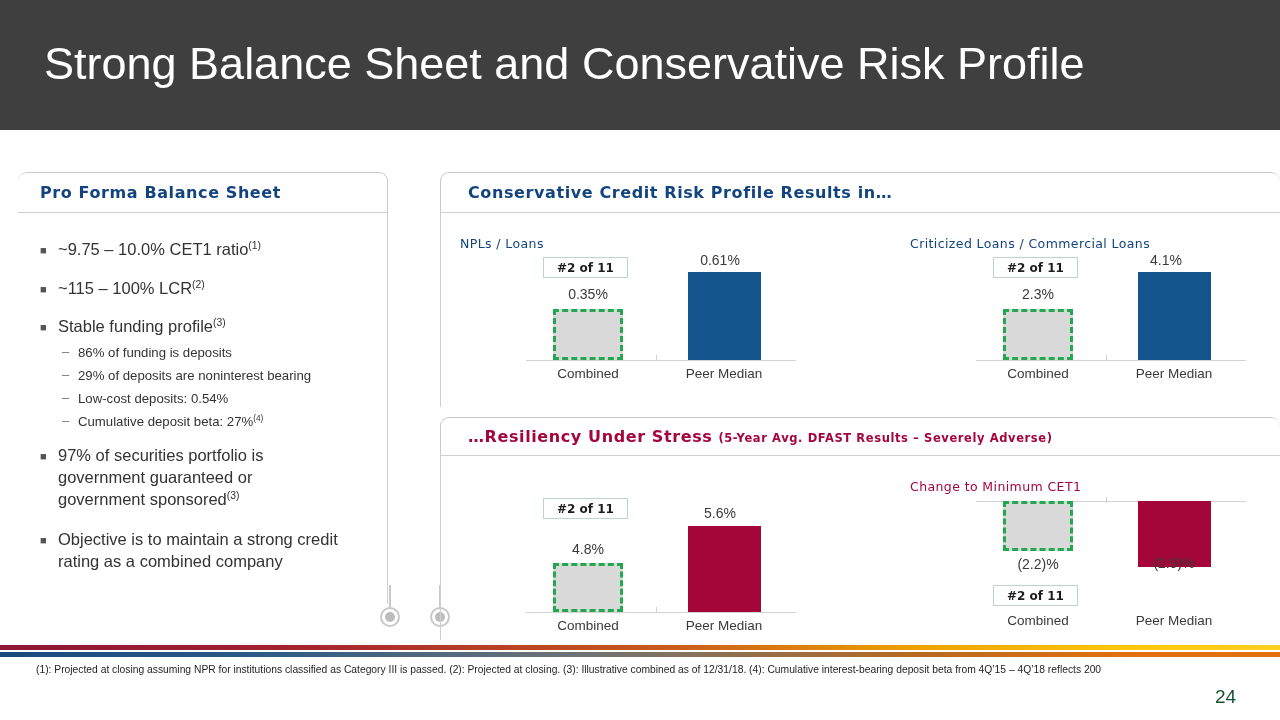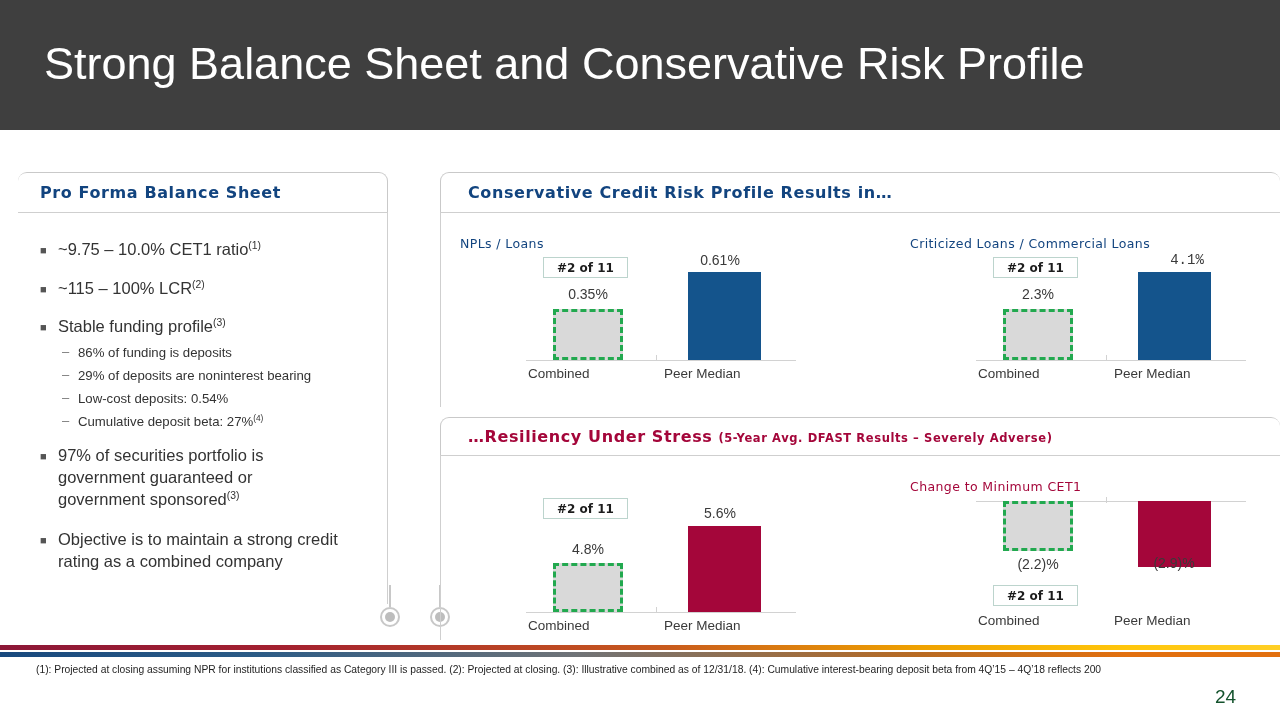--- a/index.html
+++ b/index.html
@@ -73,21 +73,21 @@
   
   .chart{position:absolute;}
   .ch-title{
     position:absolute;width:100%;text-align:left;top:12px;
     font-family:"DejaVu Sans",sans-serif;font-weight:normal;
     font-size:12.5px;letter-spacing:0.4px;white-space:nowrap;
   }
   .axis{position:absolute;height:1px;background:#d2d2d2;}
   .tickdiv{position:absolute;width:1px;background:#d2d2d2;}
   .catlab{
-    position:absolute;font-size:13.5px;color:#3a3a3a;
+    position:absolute;text-align:center;font-size:13.5px;color:#3a3a3a;
   }
   .vallab{
     position:absolute;text-align:center;font-size:14px;color:#3a3a3a;
   }
   .bar{position:absolute;}
   .bar-navy{background:#14548c;}
   .bar-crimson{background:#a4063a;}
   .bar-ghost{
     background:#d9d9d9;
     border:3px dashed #22a94f;
@@ -198,21 +198,21 @@
     <div class="axis" style="left:66px;top:136px;width:270px;"></div>
     <div class="tickdiv" style="left:196px;top:131px;height:6px;"></div>
 
     <div class="catlab" style="left:68px;top:142px;width:120px;">Combined</div>
     <div class="catlab" style="left:204px;top:142px;width:120px;">Peer Median</div>
   </div>
 
   <div class="chart" style="left:910px;top:224px;width:380px;height:170px;">
     <div class="ch-title t-navy">Criticized Loans / Commercial Loans</div>
 
-    <div class="vallab" style="left:217px;top:28px;width:120px;font-family:Liberation Mono, monospace;">4.1%</div>
+    <div class="vallab" style="left:196px;top:28px;width:120px;">4.1%</div>
     <div class="bar bar-navy" style="left:228px;top:48px;width:73px;height:88px;"></div>
 
     <div class="rankbox" style="left:83px;top:33px;width:85px;height:21px;line-height:21px;">#2 of 11</div>
     <div class="vallab" style="left:68px;top:62px;width:120px;">2.3%</div>
     <div class="bar bar-ghost" style="left:93px;top:85px;width:70px;height:51px;"></div>
 
     <div class="axis" style="left:66px;top:136px;width:270px;"></div>
     <div class="tickdiv" style="left:196px;top:131px;height:6px;"></div>
 
     <div class="catlab" style="left:68px;top:142px;width:120px;">Combined</div>

